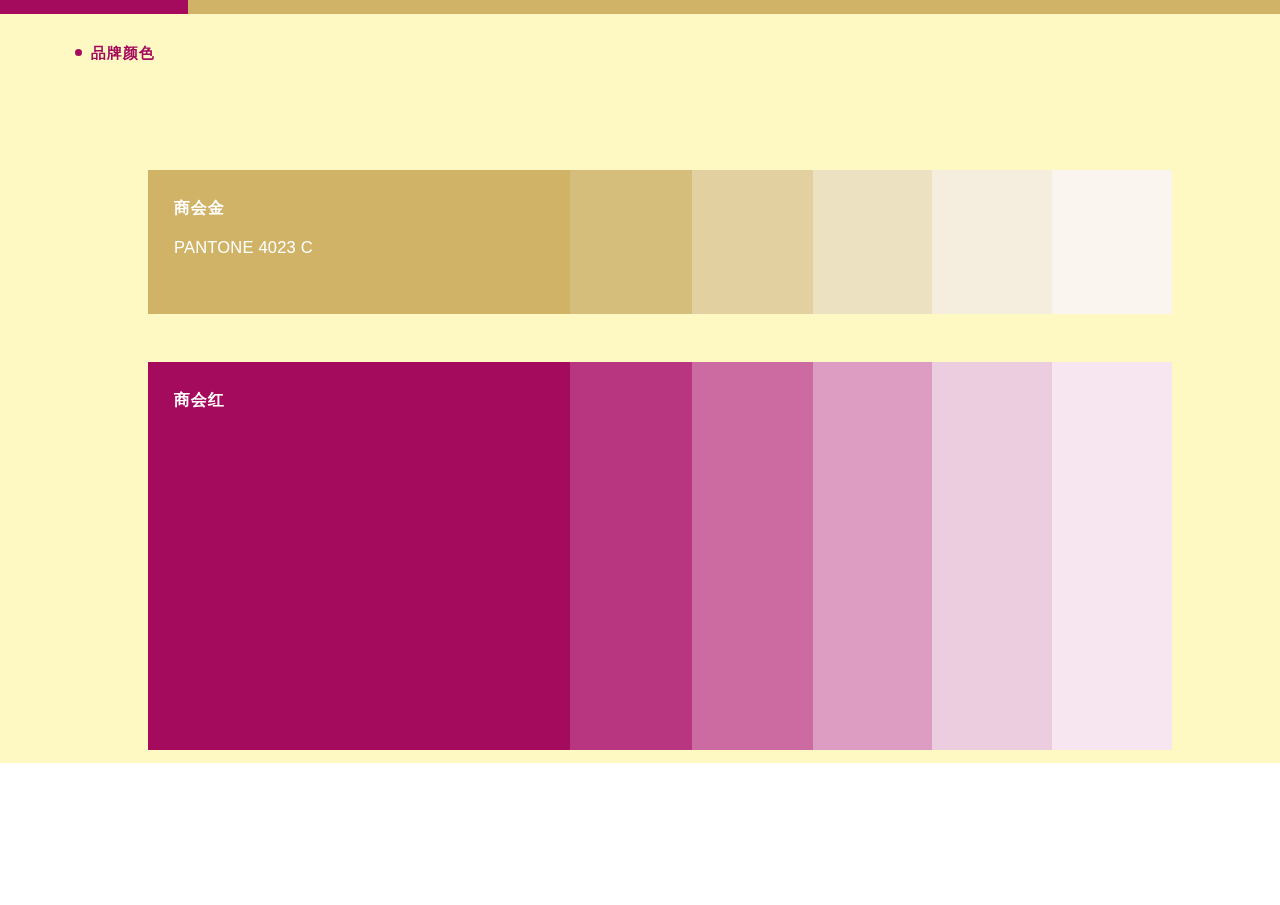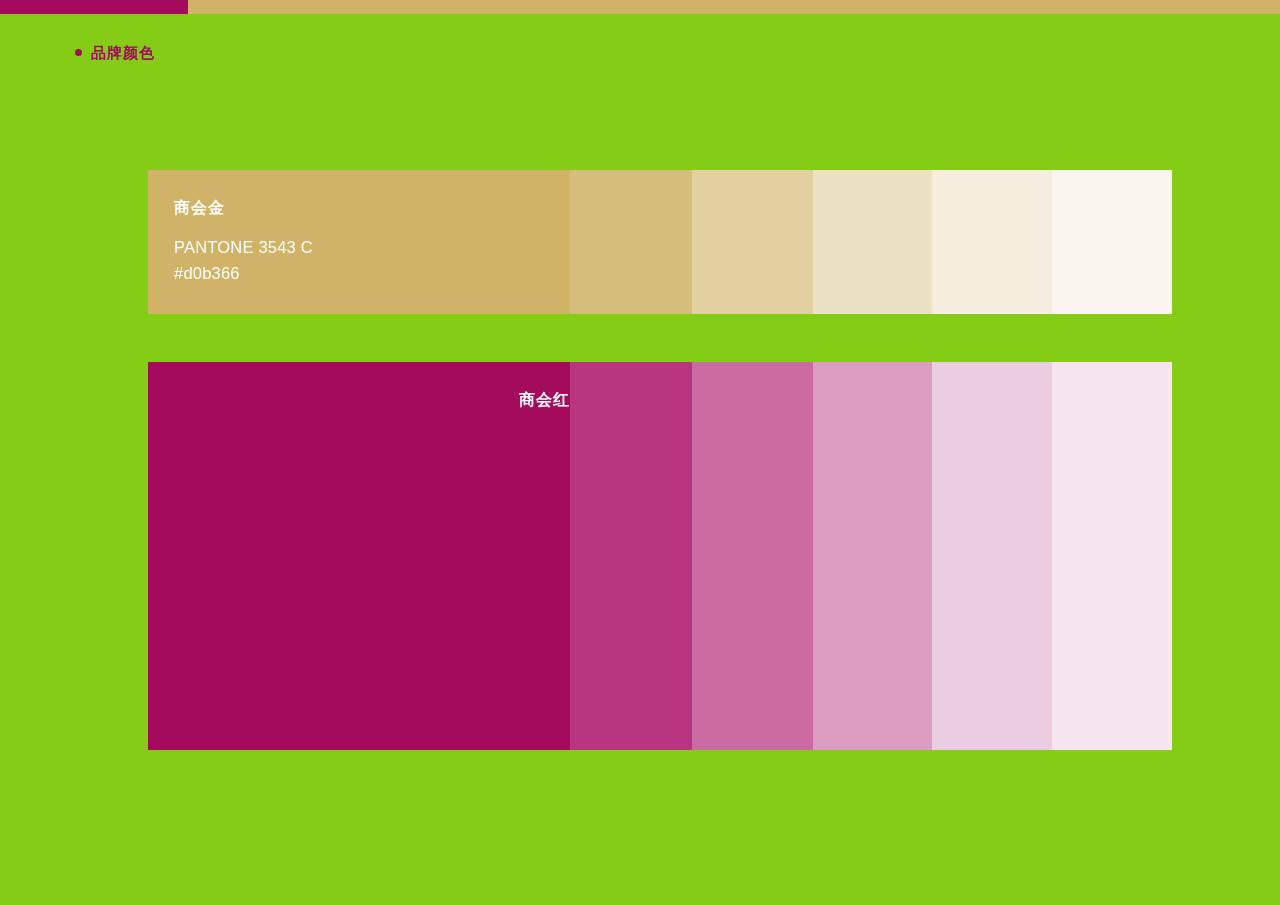--- a/index.html
+++ b/index.html
@@ -3,21 +3,21 @@
 <meta charset="utf-8">
 <title>Brand Colors</title>
 <style>
   * { margin:0; padding:0; box-sizing:border-box; }
   html, body {
     width:1280px; height:905px;
     background:#ffffff;
     font-family:"Liberation Sans","DejaVu Sans",sans-serif;
     overflow:hidden;
   }
-  .page { position:relative; width:1280px; height:905px; background:#84cc16; }
+  .page { position:relative; width:1280px; height:763px; background:#fef9c3; }
 
   
   .header-bar {
     position:absolute; left:0; top:0;
     width:1280px; height:14px;
     display:flex;
   }
   .header-bar .seg-magenta { width:188px; height:100%; }
   .header-bar .seg-gold    { flex:1 1 auto; height:100%; }
 
@@ -37,21 +37,21 @@
   }
 
   
   .palette {
     position:absolute; left:148px; top:170px;
     width:1024px; height:580px;
     display:flex; flex-direction:column;gap:48px;
   }
   .palette-row { display:flex; width:100%; }
   .palette-row.gold-row { height:157px; }
-  .palette-row.red-row  { height:423px;text-align:right; }
+  .palette-row.red-row  { height:423px; }
 
   .swatch-main {
     width:422px; height:100%;
     position:relative;
     padding:28px 0 0 26px;
   }
   .swatch-name {
     color:#ffffff;
     font-size:16px; font-weight:bold;
     letter-spacing:1px;
@@ -85,22 +85,21 @@
   <div class="section-head">
     <span class="section-bullet" style="background: rgb(164, 11, 93);"></span>
     <span class="section-title" style="color: rgb(164, 11, 93);">品牌颜色</span>
   </div>
 
   <div class="palette">
 
     <div class="palette-row gold-row">
       <div class="swatch-main" style="background: rgb(208, 179, 102);">
         <div class="swatch-name">商会金</div>
-        <div class="swatch-spec">PANTONE 3543 C</div>
-        <div class="swatch-spec">#d0b366</div>
+        <div class="swatch-spec">PANTONE 4023 C</div>
       </div>
       <div class="tint tint-1" style="background: rgb(213, 189, 123);"></div>
       <div class="tint tint-2" style="background: rgb(227, 208, 160);"></div>
       <div class="tint tint-3" style="background: rgb(236, 226, 194);"></div>
       <div class="tint tint-4" style="background: rgb(245, 238, 223);"></div>
       <div class="tint tint-5" style="background: rgb(250, 246, 239);"></div>
     </div>
 
     <div class="palette-row red-row">
       <div class="swatch-main" style="background: rgb(164, 11, 93);">

